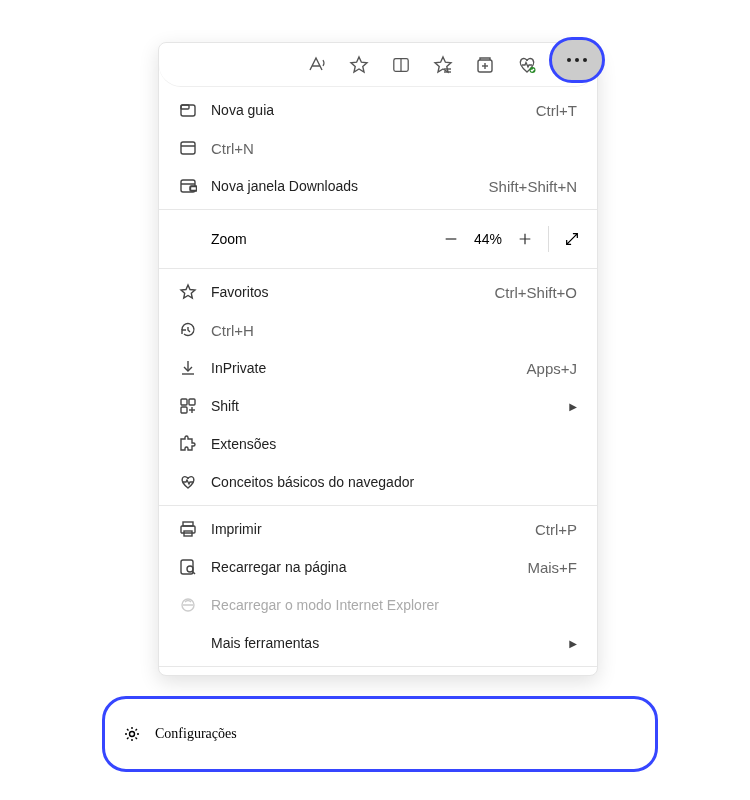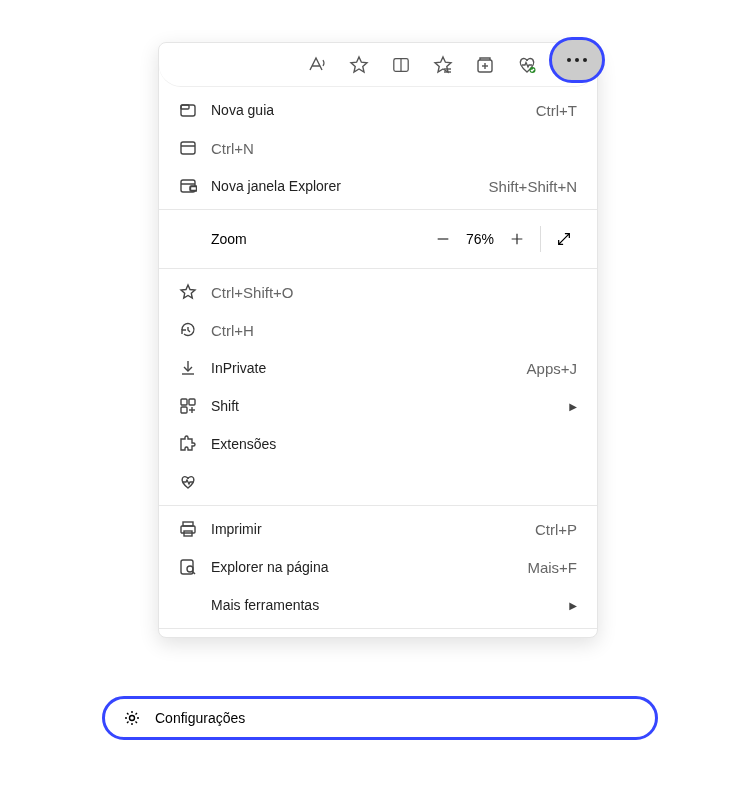--- a/index.html
+++ b/index.html
@@ -64,46 +64,47 @@
     .menu-item .mi-label { flex: 1; }
     .menu-item .mi-shortcut { font-size: 15px; color: #666; }
     .menu-item .mi-chevron { color: #444; font-size: 10px; }
     .menu-item.disabled { color: #aaa; }
     .menu-item.disabled .mi-icon { color: #ccc; }
     .menu-item.indent .mi-icon { visibility: hidden; }
     .divider { height: 1px; background: #e7e7e7; margin: 4px 0; }
     .zoom-row {
       display: flex;
       align-items: center;
-      padding: 8px 16px 8px 20px;
+      padding: 8px 8px 8px 20px;
       min-height: 48px;
     }
     .zoom-row .mi-icon { width: 18px; margin-right: 14px; }
     .zoom-label { flex: 1; font-size: 14px; }
     .zoom-btn {
       width: 34px; height: 34px;
       display: flex; align-items: center; justify-content: center;
       font-size: 20px; color: #333;
     }
     .zoom-val { font-size: 14px; padding: 0 6px; }
     .zoom-sep { width: 1px; height: 26px; background: #ddd; margin: 0 6px; }
     .fullscreen { width: 34px; height: 34px; display: flex; align-items: center; justify-content: center; }
     .settings-wrap {
       position: absolute;
       left: 102px;
       right: 92px;
       top: 696px;
       border: 3px solid #3646ff;
       border-radius: 24px;
-      padding: 10px 18px;
+      padding: 26px 18px;
       display: flex;
       align-items: center;
       gap: 14px;
       background: #fff;
       font-size: 14px;
+      font-family: Liberation Serif, serif;
     }
     svg { stroke: currentColor; stroke-width: 1.4; fill: none; }
   </style>
 </head>
 <body>
 
 <div class="container">
 
   <div class="toolbar">
     <div class="toolbar-icon">
@@ -179,35 +180,35 @@
 
     <div class="menu-item">
       <span class="mi-icon">
           <svg viewBox="0 0 18 18" width="18" height="18">
             <rect x="2" y="3" width="14" height="12" rx="2"></rect>
             <line x1="2" y1="7" x2="16" y2="7"></line>
             <rect x="11" y="9" width="7" height="5" rx="1" fill="#fff"></rect>
             <rect x="11.5" y="9.5" width="6" height="4" rx="1"></rect>
           </svg>
         </span>
-      <span class="mi-label">Nova janela Explorer</span>
+      <span class="mi-label">Nova janela Downloads</span>
       <span class="mi-shortcut">Shift+Shift+N</span>
     </div>
 
     <div class="divider"></div>
 
     <div class="zoom-row">
       <span class="mi-icon"></span>
       <span class="zoom-label">Zoom</span>
       <div class="zoom-btn">
           <svg viewBox="0 0 18 18" width="16" height="16">
             <line x1="3" y1="9" x2="15" y2="9"></line>
           </svg>
         </div>
-      <span class="zoom-val">76%</span>
+      <span class="zoom-val">44%</span>
       <div class="zoom-btn">
           <svg viewBox="0 0 18 18" width="16" height="16">
             <line x1="3" y1="9" x2="15" y2="9"></line>
             <line x1="9" y1="3" x2="9" y2="15"></line>
           </svg>
         </div>
       <div class="zoom-sep"></div>
       <div class="fullscreen">
           <svg viewBox="0 0 18 18" width="16" height="16">
             <path d="M3 15 L15 3 M10 3 L15 3 L15 8 M8 15 L3 15 L3 10"></path>
@@ -216,20 +217,21 @@
     </div>
 
     <div class="divider"></div>
 
     <div class="menu-item">
       <span class="mi-icon">
           <svg viewBox="0 0 18 18" width="18" height="18">
             <path d="M9 2 L11 6.5 L16 7 L12.3 10.3 L13.3 15 L9 12.5 L4.7 15 L5.7 10.3 L2 7 L7 6.5 Z"></path>
           </svg>
         </span>
+      <span class="mi-label">Favoritos</span>
       <span class="mi-shortcut">Ctrl+Shift+O</span>
     </div>
 
     <div class="menu-item">
       <span class="mi-icon">
           <svg viewBox="0 0 18 18" width="18" height="18">
             <path d="M3 9 A6 6 0 1 1 5 13"></path>
             <path d="M3 13 L3 9 L7 9" fill="none"></path>
             <path d="M9 6 L9 9 L11 11"></path>
           </svg>
@@ -272,20 +274,21 @@
       <span class="mi-label">Extensões</span>
     </div>
 
     <div class="menu-item">
       <span class="mi-icon">
           <svg viewBox="0 0 18 18" width="18" height="18">
             <path d="M9 15 C4 11 2 8 3.5 5 C5 2.5 9 4 9 6 C9 4 13 2.5 14.5 5 C16 8 14 11 9 15 Z"></path>
             <path d="M4 9 L7 9 L8 7 L10 11 L11 9 L14 9"></path>
           </svg>
         </span>
+      <span class="mi-label">Conceitos básicos do navegador</span>
     </div>
 
     <div class="divider"></div>
 
     <div class="menu-item">
       <span class="mi-icon">
           <svg viewBox="0 0 18 18" width="18" height="18">
             <rect x="4" y="2" width="10" height="4"></rect>
             <rect x="2" y="6" width="14" height="7" rx="1"></rect>
             <rect x="5" y="11" width="8" height="5"></rect>
@@ -297,24 +300,33 @@
 
 
     <div class="menu-item">
       <span class="mi-icon">
           <svg viewBox="0 0 18 18" width="18" height="18">
             <rect x="2" y="2" width="12" height="14" rx="2"></rect>
             <circle cx="11" cy="11" r="3"></circle>
             <line x1="13.2" y1="13.2" x2="16" y2="16"></line>
           </svg>
         </span>
-      <span class="mi-label">Explorer na página</span>
+      <span class="mi-label">Recarregar na página</span>
       <span class="mi-shortcut">Mais+F</span>
     </div>
 
+    <div class="menu-item disabled">
+      <span class="mi-icon">
+          <svg viewBox="0 0 18 18" width="18" height="18">
+            <circle cx="9" cy="9" r="6"></circle>
+            <path d="M4 9 L14 9 M6 6 Q9 3 12 6"></path>
+          </svg>
+        </span>
+      <span class="mi-label">Recarregar o modo Internet Explorer</span>
+    </div>
 
     <div class="menu-item indent">
       <span class="mi-icon"></span>
       <span class="mi-label">Mais ferramentas</span>
       <span class="mi-chevron">▶</span>
     </div>
 
     <div class="divider"></div>
 
   </div>

